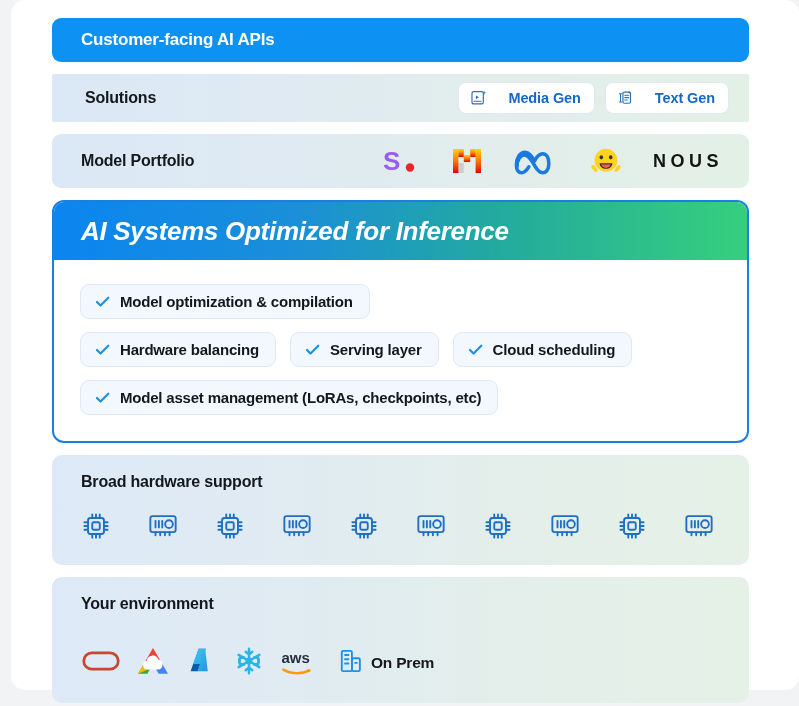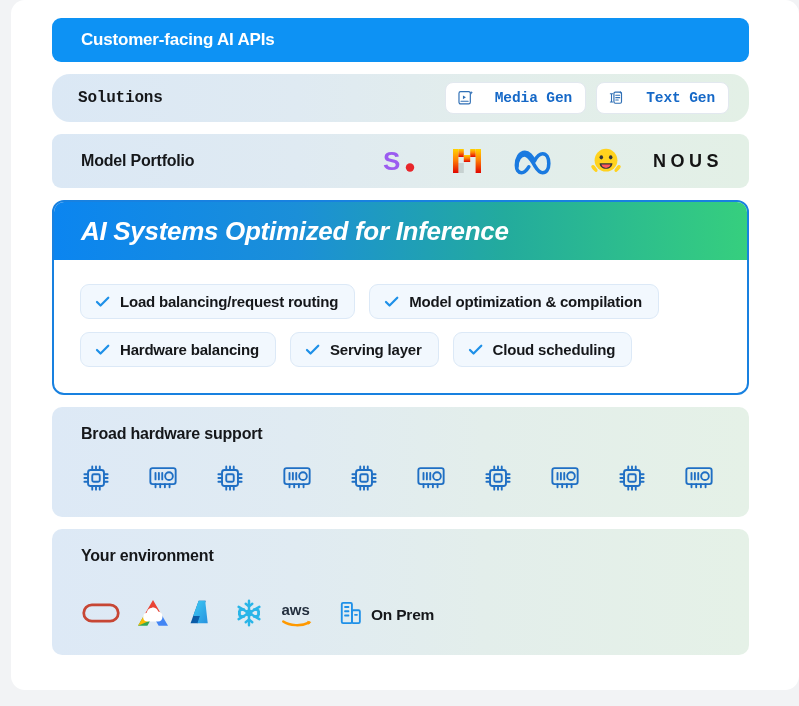--- a/index.html
+++ b/index.html
@@ -47,26 +47,25 @@
   .bar-api .label {
     color: #ffffff;
     font-size: 17px;
     font-weight: bold;
     letter-spacing: -0.2px;
   }
 
   
   .row-solutions {
     height: 48px;
-    border-radius: 18px;
+    border-radius: 2px;
     background: linear-gradient(90deg, #dbe8f5 0%, #dfeaf2 35%, #e2edec 60%, #e3f0e6 100%);
     display: flex;
     align-items: center;
-    padding: 0 20px 0 26px;
-    font-family: Liberation Mono, monospace;
+    padding: 0 20px 0 33px;
   }
   .row-label {
     font-size: 16px;
     font-weight: bold;
     color: #15171a;
     letter-spacing: -0.2px;
   }
   .spacer { flex: 1 1 auto; }
   .pill-btn {
     display: flex;
@@ -297,26 +296,20 @@
         </div>
       </div>
 
       <div class="panel">
         <div class="panel-head">
           <span class="title">AI Systems Optimized for Inference</span>
         </div>
         <div class="panel-body">
 
           <div class="chip-row">
-            <div class="chip">
-              <svg class="check" width="17" height="17" viewBox="0 0 20 20">
-                <path d="M3.5 10.6l4.2 4.2L16.8 5.6" stroke="#1e90e8" stroke-width="2.6" fill="none" stroke-linecap="round" stroke-linejoin="round"></path>
-              </svg>
-              <span class="ctxt">Load balancing/request routing</span>
-            </div>
             <div class="chip">
               <svg class="check" width="17" height="17" viewBox="0 0 20 20">
                 <path d="M3.5 10.6l4.2 4.2L16.8 5.6" stroke="#1e90e8" stroke-width="2.6" fill="none" stroke-linecap="round" stroke-linejoin="round"></path>
               </svg>
               <span class="ctxt">Model optimization &amp; compilation</span>
             </div>
           </div>
 
           <div class="chip-row">
             <div class="chip">
@@ -332,20 +325,28 @@
               <span class="ctxt">Serving layer</span>
             </div>
             <div class="chip">
               <svg class="check" width="17" height="17" viewBox="0 0 20 20">
                 <path d="M3.5 10.6l4.2 4.2L16.8 5.6" stroke="#1e90e8" stroke-width="2.6" fill="none" stroke-linecap="round" stroke-linejoin="round"></path>
               </svg>
               <span class="ctxt">Cloud scheduling</span>
             </div>
           </div>
 
+          <div class="chip-row">
+            <div class="chip">
+              <svg class="check" width="17" height="17" viewBox="0 0 20 20">
+                <path d="M3.5 10.6l4.2 4.2L16.8 5.6" stroke="#1e90e8" stroke-width="2.6" fill="none" stroke-linecap="round" stroke-linejoin="round"></path>
+              </svg>
+              <span class="ctxt">Model asset management (LoRAs, checkpoints, etc)</span>
+            </div>
+          </div>
 
         </div>
       </div>
 
       <div class="sec-hw">
         <div class="sec-title">Broad hardware support</div>
         <div class="hw-icons">
 
           <span>
             <svg width="30" height="30" viewBox="0 0 32 32" fill="none">

